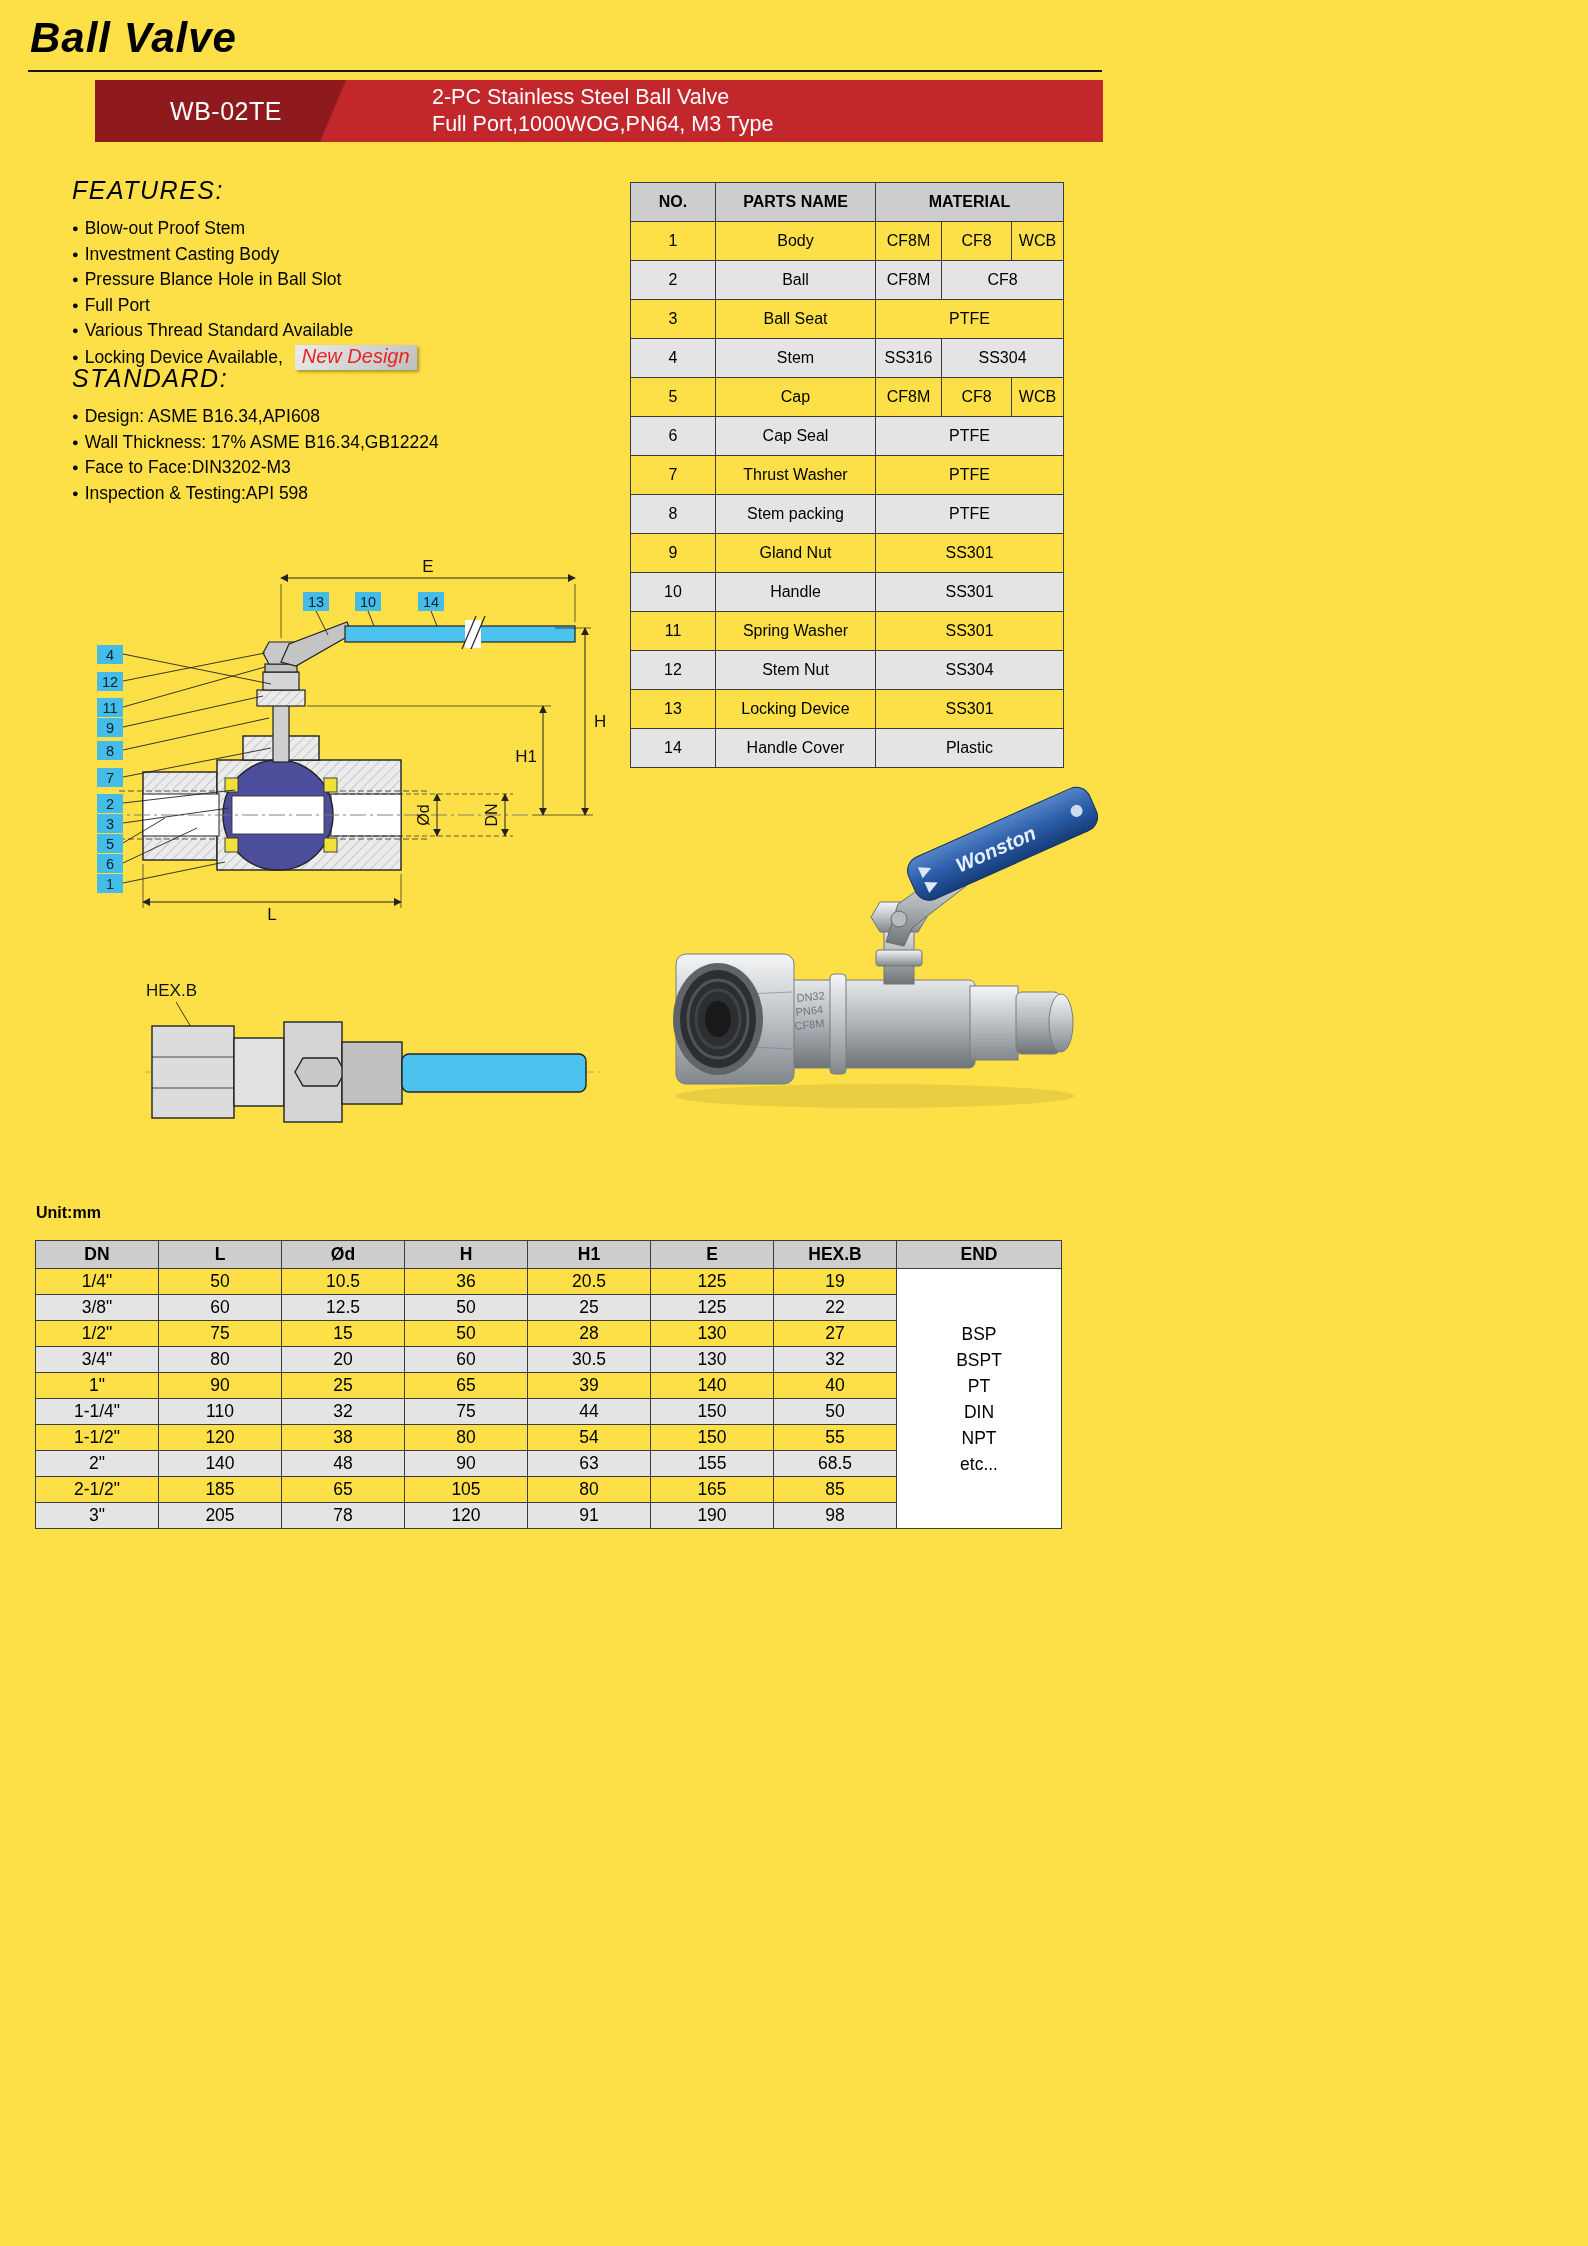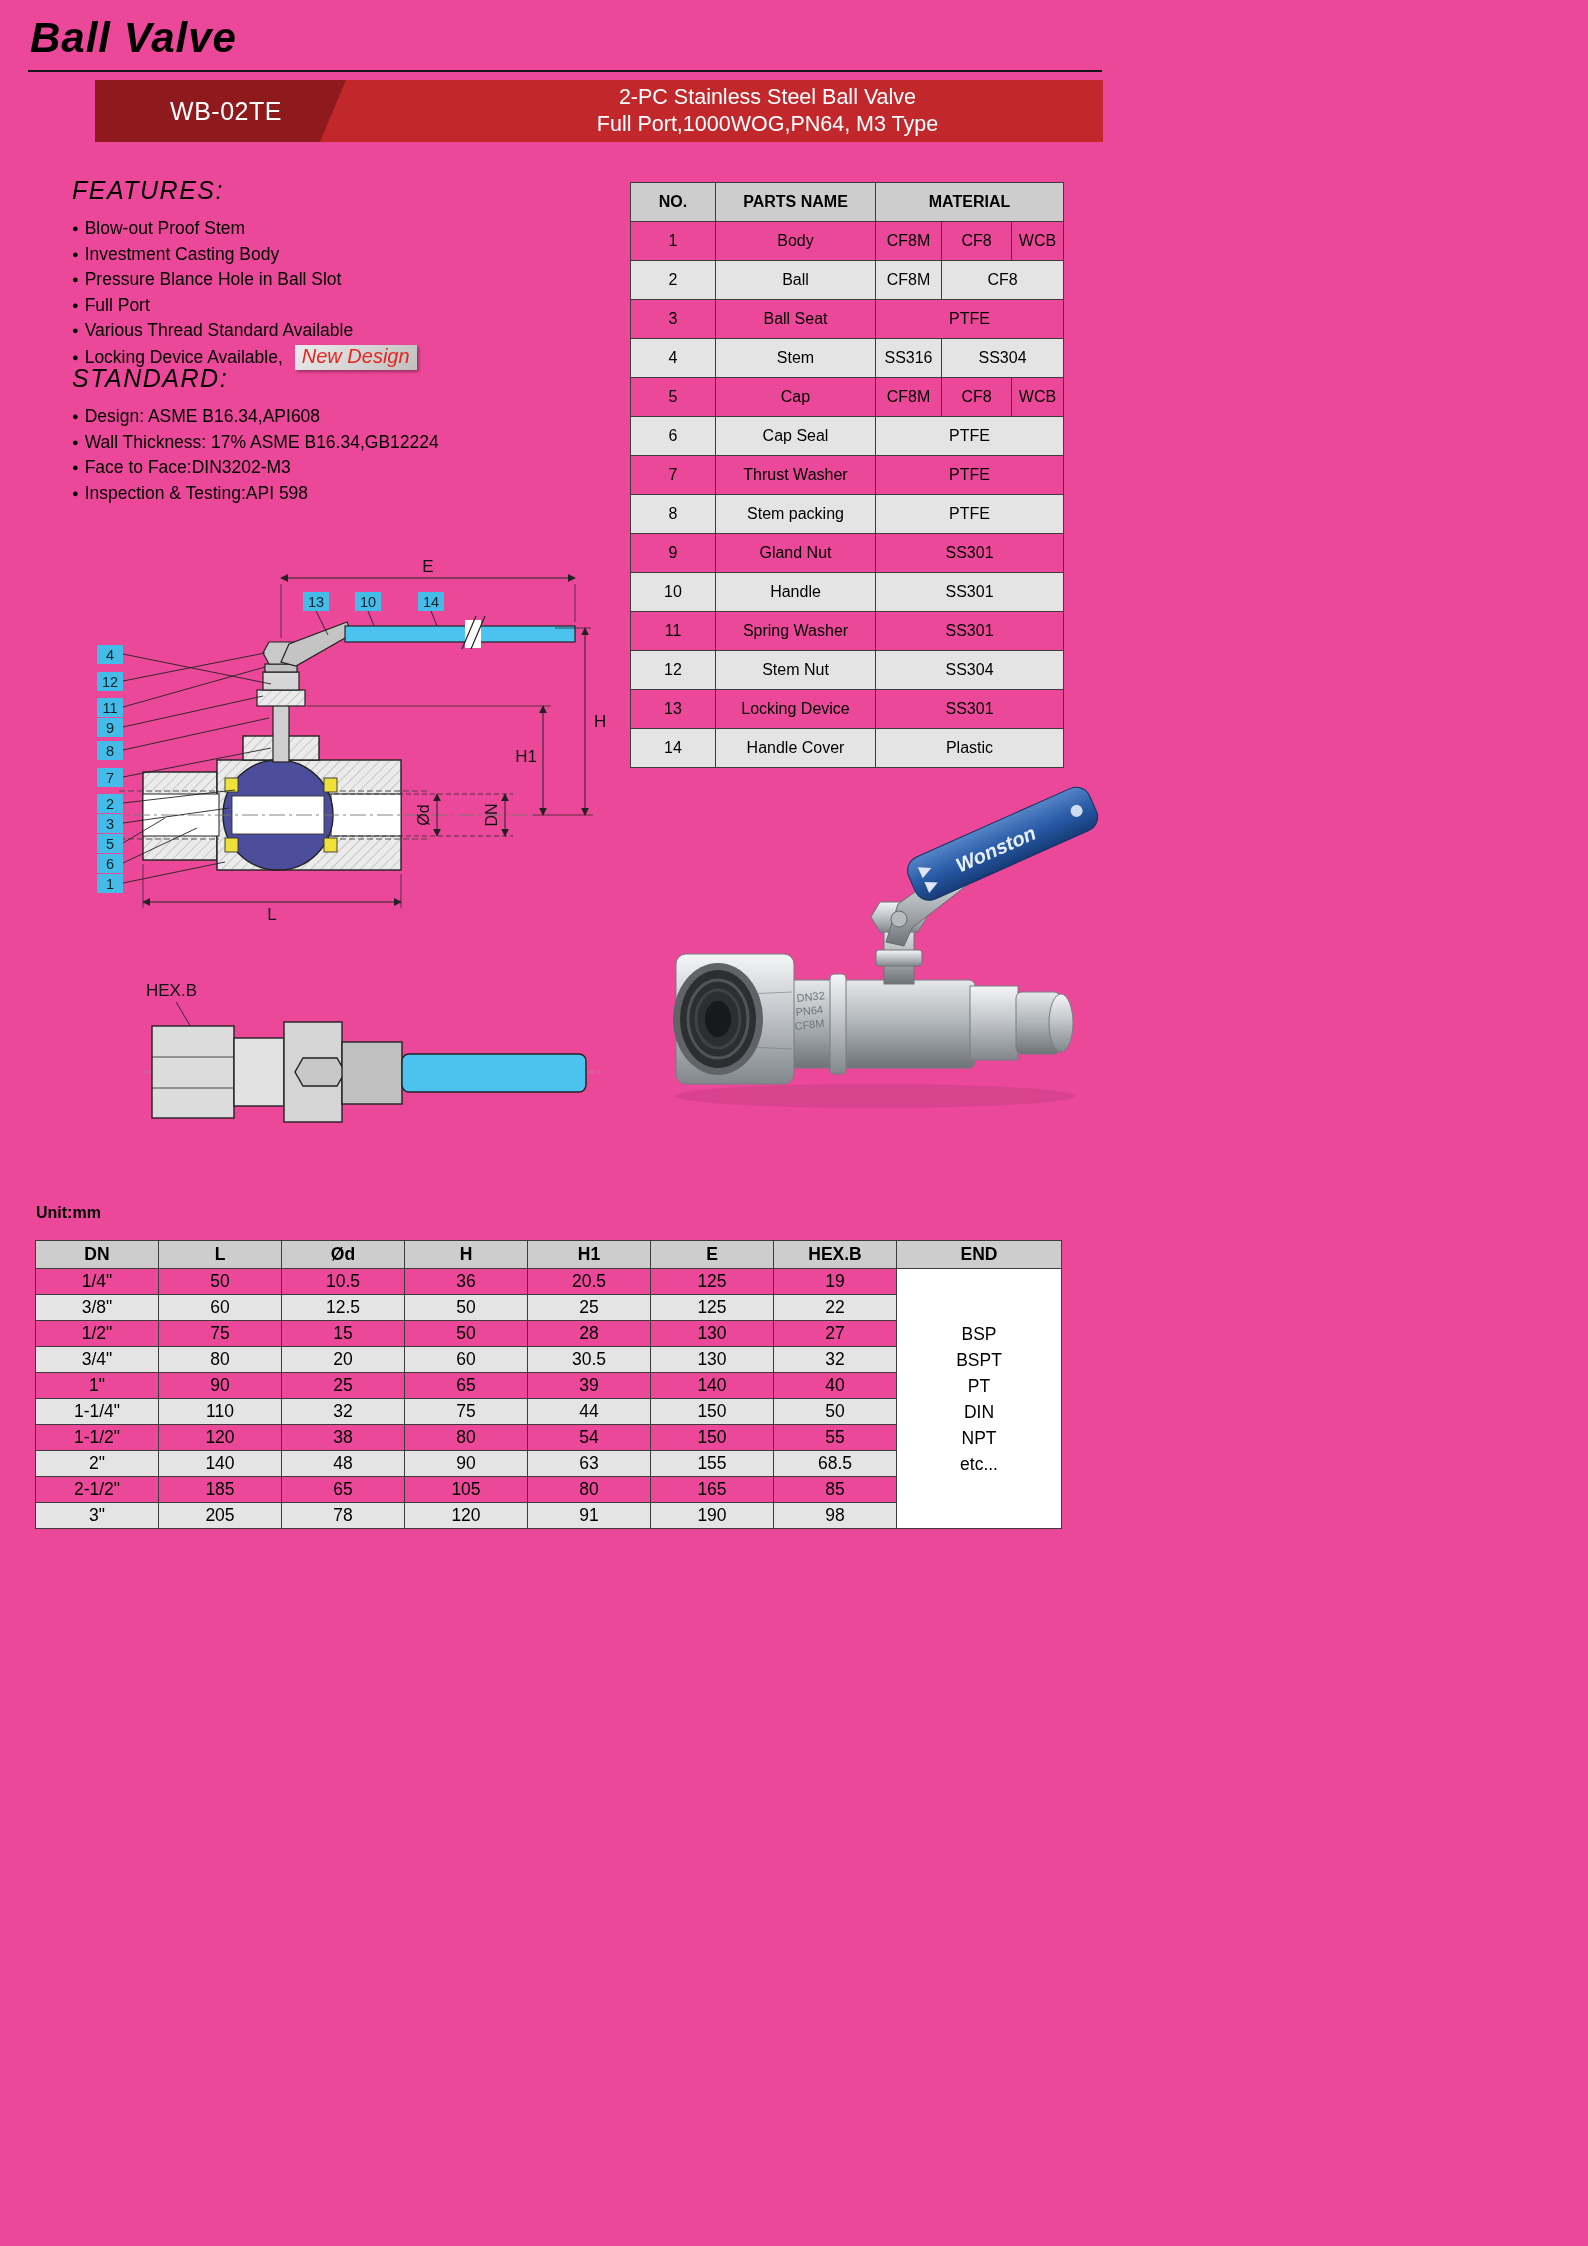--- a/index.html
+++ b/index.html
@@ -1,18 +1,18 @@
 <!DOCTYPE html>
 <html><head>
 <meta charset="utf-8">
 <style>
   * { margin:0; padding:0; box-sizing:border-box; }
   body { background:#fff; }
   .page {
-    position:relative; width:1588px; height:2246px; background:#ec4899; color:#000;
+    position:relative; width:1588px; height:2246px; background:#fde047; color:#000;
     font-family:"Liberation Sans","DejaVu Sans",sans-serif; overflow:hidden;
   }
   .page-title { position:absolute; left:30px; top:14px; font-size:42px; font-style:italic; font-weight:bold; letter-spacing:1px; }
   .title-rule { position:absolute; left:28px; top:70px; width:1074px; height:2px; background:#161616; }
 
   .banner-left {
     position:absolute; left:75px; top:80px; width:262px; height:62px;
     clip-path:polygon(0 0, 100% 0, calc(100% - 24px) 100%, 0 100%);
     display:flex; align-items:center; justify-content:center;
     color:#fff; font-size:25px; letter-spacing:.5px;
@@ -62,21 +62,21 @@
 <body>
 
 <div class="page">
 
   <h1 class="page-title">Ball Valve</h1>
   <div class="title-rule"></div>
 
   <div class="banner-left" style="background: rgb(142, 26, 29); margin-left: 20px;">
     <span>WB-02TE</span>
   </div>
-  <div class="banner-right" style="background: rgb(194, 39, 44); text-align: center;">
+  <div class="banner-right" style="background: rgb(194, 39, 44);">
     <div>2-PC Stainless Steel Ball Valve</div>
     <div>Full Port,1000WOG,PN64, M3 Type</div>
   </div>
 
   <section class="features">
     <h2 class="section-heading">FEATURES:</h2>
     <ul class="bullets">
         <li>Blow-out Proof Stem</li>
         <li>Investment Casting Body</li>
         <li>Pressure Blance Hole in Ball Slot</li>

